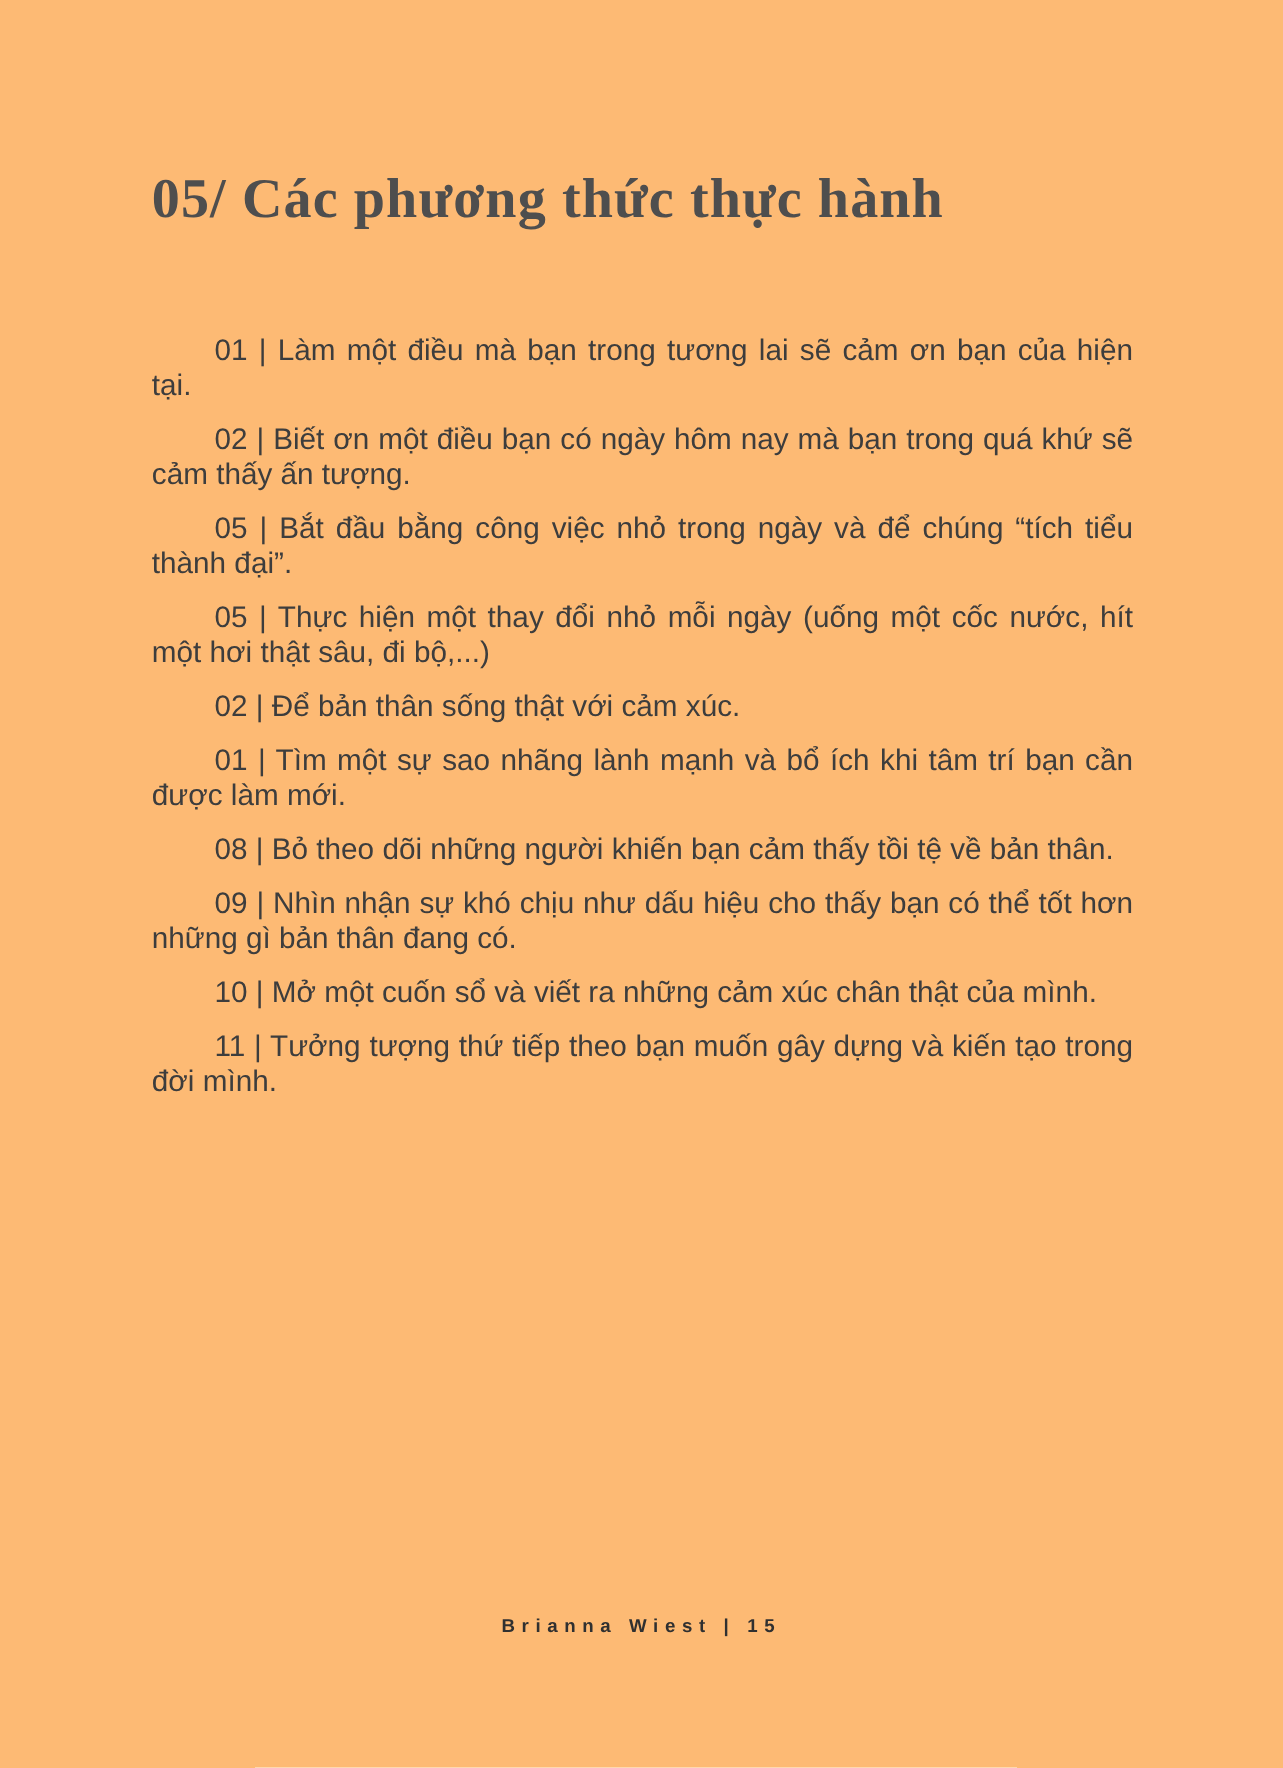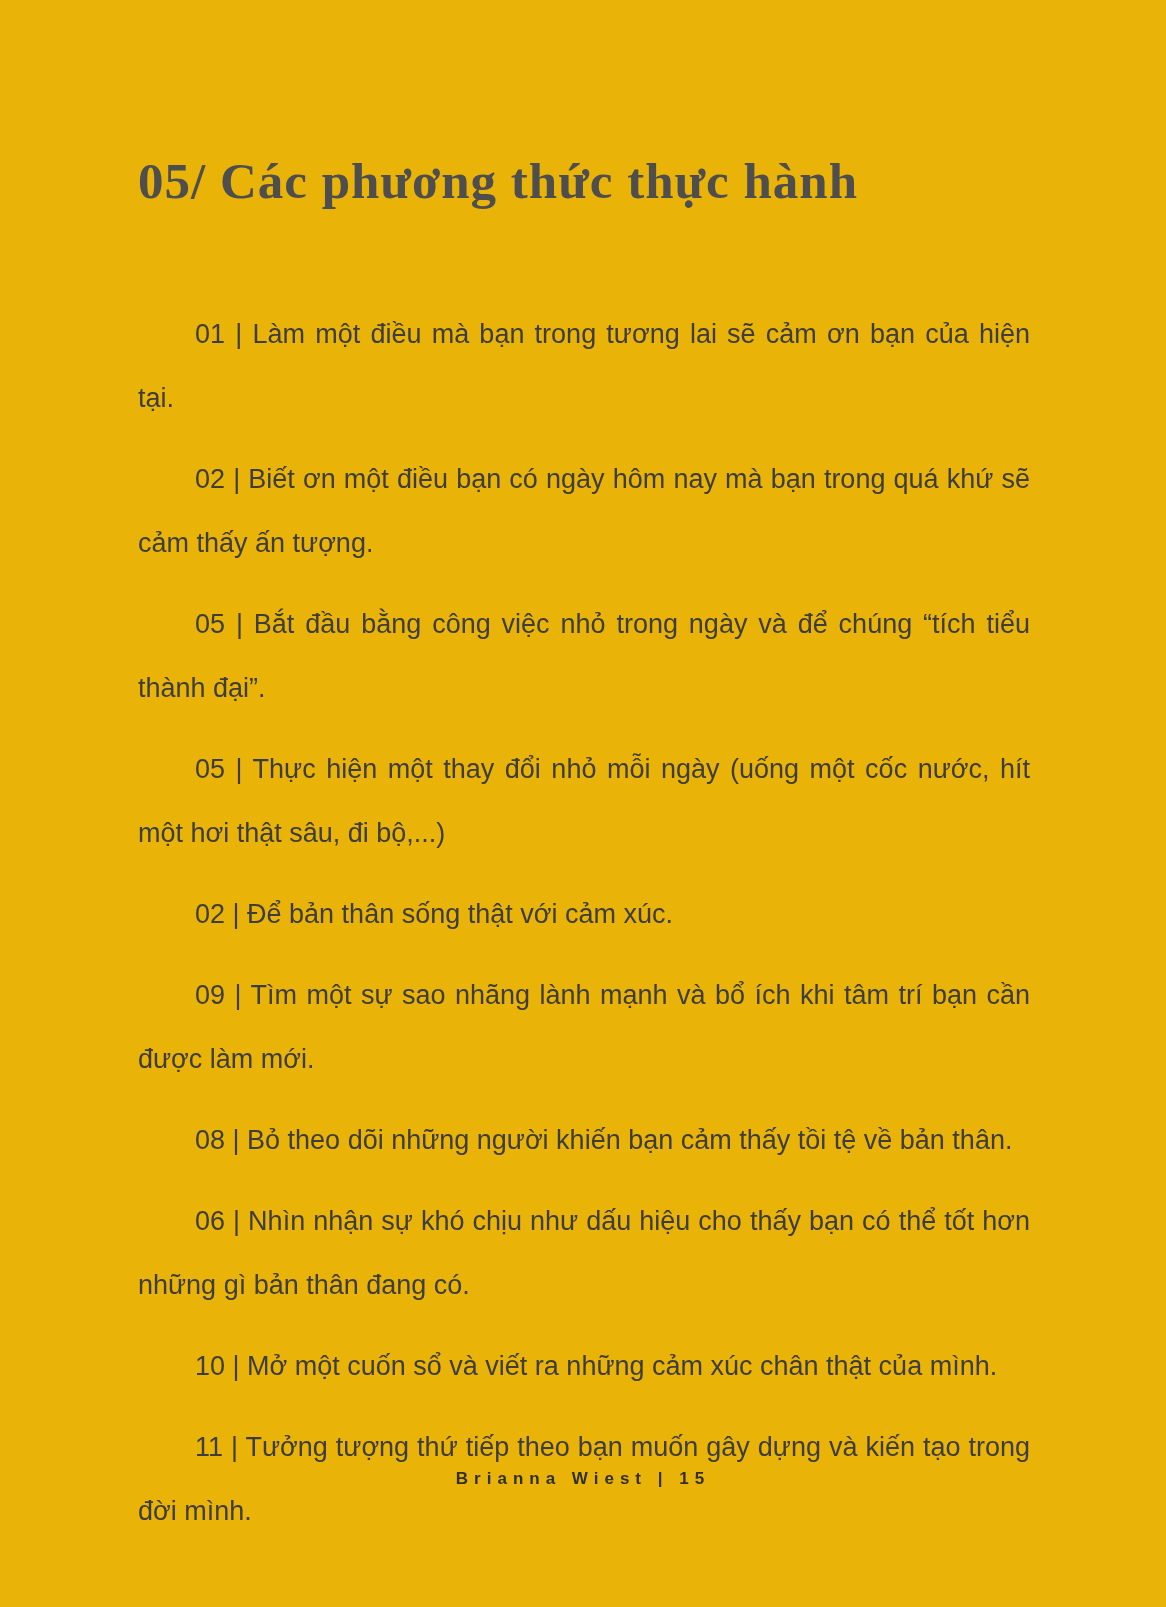--- a/index.html
+++ b/index.html
@@ -2,39 +2,39 @@
 <html><head>
 <meta charset="utf-8">
 <style>
   * { margin: 0; padding: 0; box-sizing: border-box; }
   html, body { background: #ffffff; }
   .page {
     position: relative;
     width: 1166px;
     height: 1607px;
     margin: 0 auto;
-    background: #eab308;
+    background: #fdba74;
     overflow: hidden;
     font-family: "Liberation Sans", sans-serif;
   }
   .content {
     padding: 148px 136px 0 138px;
   }
   .chapter-title {
     font-family: "Liberation Serif", serif;
     font-weight: 700;
     font-size: 51px;
     line-height: 66px;
     letter-spacing: 1px;
     color: #4e4e4e;
     margin-bottom: 88px;
   }
   .body-list p {
     font-size: 27px;
-    line-height: 64px;
+    line-height: 32px;
     color: #3d3d3d;
     text-align: justify;
     text-indent: 57px;
     margin-bottom: 17px;
   }
   .footer {
     position: absolute;
     left: 0;
     right: 0;
     bottom: 118px;
@@ -52,21 +52,21 @@
   <div class="content">
     <h1 class="chapter-title">
       <span>05/ Các phương thức thực hành</span><br>
     </h1>
     <div class="body-list">
       <p>01 | Làm một điều mà bạn trong tương lai sẽ cảm ơn bạn của hiện tại.</p>
       <p>02 | Biết ơn một điều bạn có ngày hôm nay mà bạn trong quá khứ sẽ cảm thấy ấn tượng.</p>
       <p>05 | Bắt đầu bằng công việc nhỏ trong ngày và để chúng “tích tiểu thành đại”.</p>
       <p>05 | Thực hiện một thay đổi nhỏ mỗi ngày (uống một cốc nước, hít một hơi thật sâu, đi bộ,...)</p>
       <p>02 | Để bản thân sống thật với cảm xúc.</p>
-      <p>09 | Tìm một sự sao nhãng lành mạnh và bổ ích khi tâm trí bạn cần được làm mới.</p>
+      <p>01 | Tìm một sự sao nhãng lành mạnh và bổ ích khi tâm trí bạn cần được làm mới.</p>
       <p>08 | Bỏ theo dõi những người khiến bạn cảm thấy tồi tệ về bản thân.</p>
-      <p>06 | Nhìn nhận sự khó chịu như dấu hiệu cho thấy bạn có thể tốt hơn những gì bản thân đang có.</p>
+      <p>09 | Nhìn nhận sự khó chịu như dấu hiệu cho thấy bạn có thể tốt hơn những gì bản thân đang có.</p>
       <p>10 | Mở một cuốn sổ và viết ra những cảm xúc chân thật của mình.</p>
       <p>11 | Tưởng tượng thứ tiếp theo bạn muốn gây dựng và kiến tạo trong đời mình.</p>
     </div>
   </div>
   <div class="footer">Brianna Wiest | 15</div>
 </div>
 
 </body></html>

